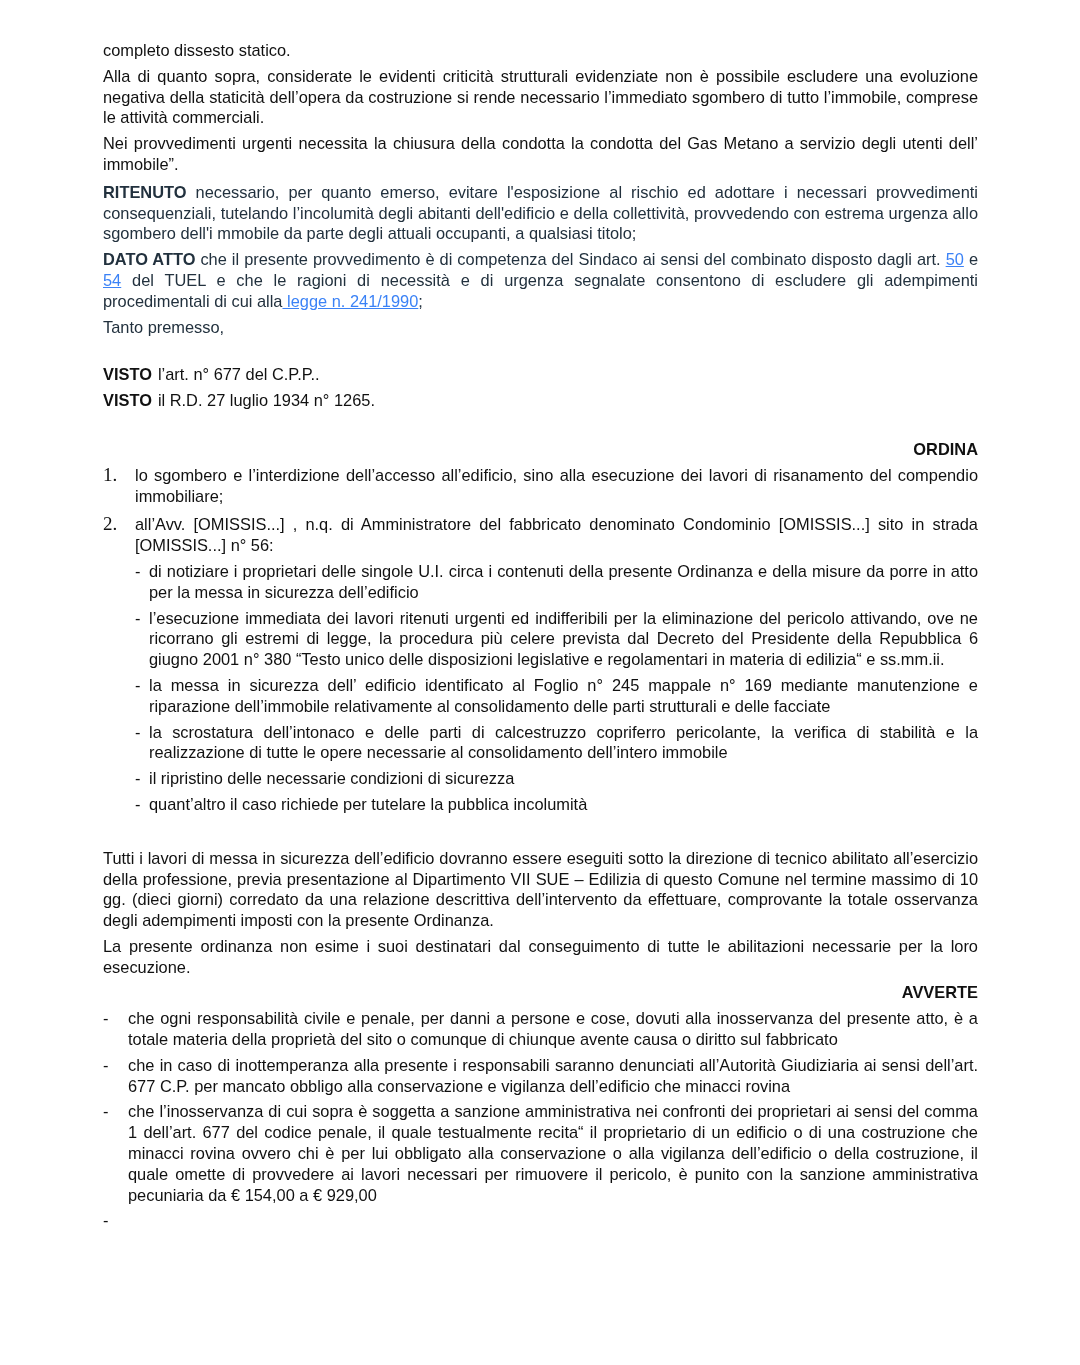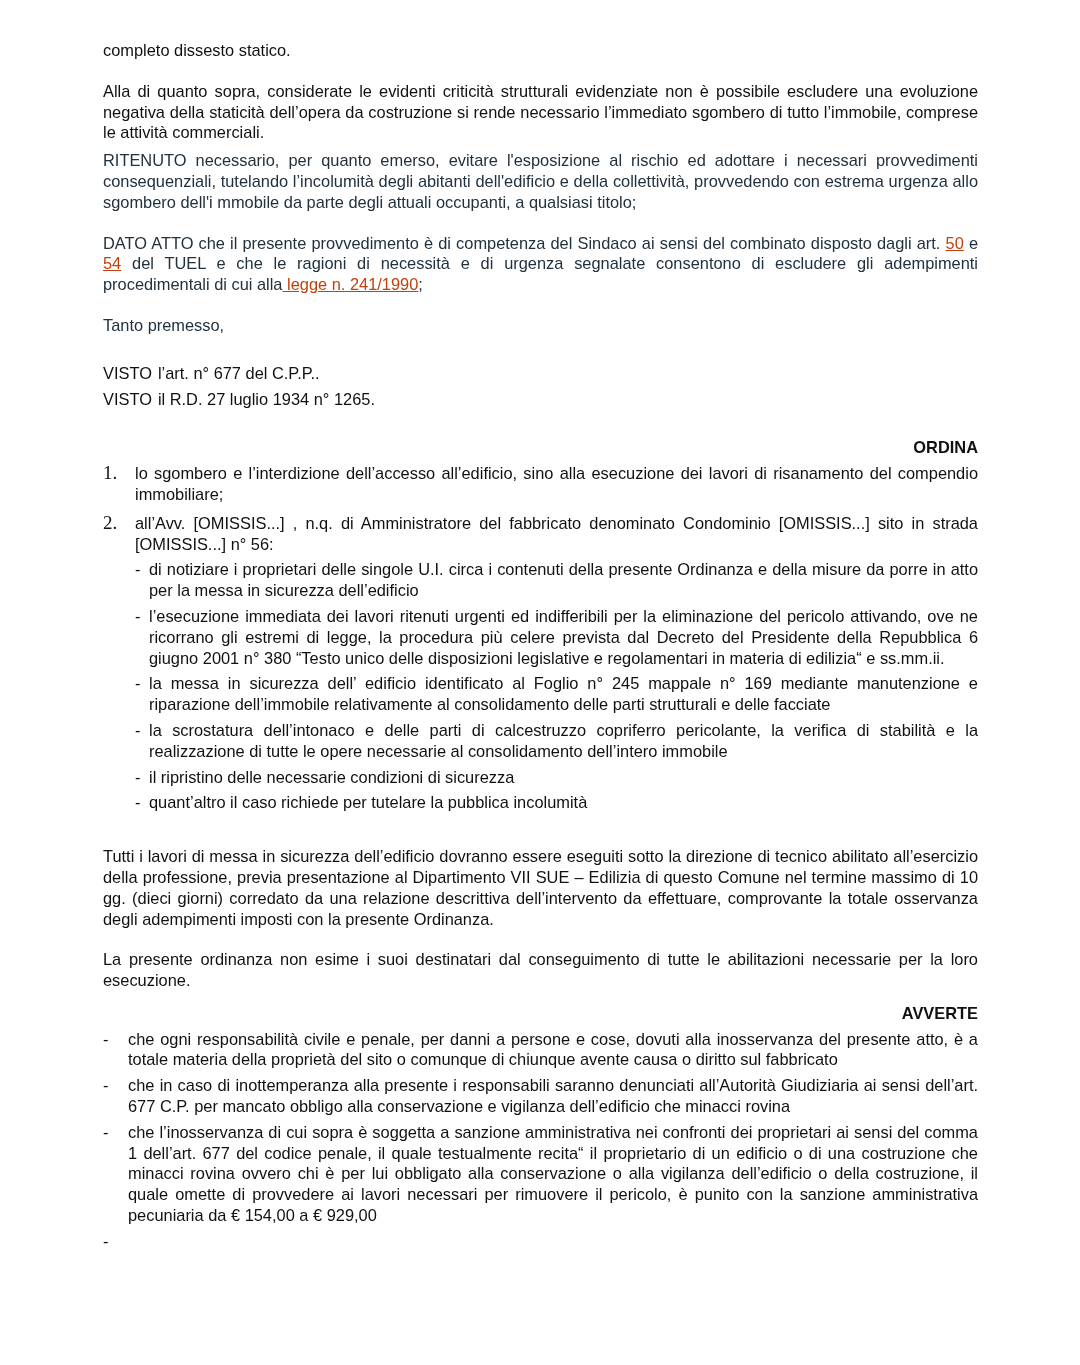--- a/index.html
+++ b/index.html
@@ -6,43 +6,44 @@
     body {
       width: 1080px; height: 1365px; overflow: hidden;
       font-family: "Liberation Sans", sans-serif;
       color: #111111;
       font-size: 16.4px;
       line-height: 20.8px;
     }
     .page { position: relative; padding: 40px 102px 0 103px; }
     p { margin: 0; }
     .it { text-align: justify; }
-    .gap5 { margin-top: 20px; }
+    .gap5 { margin-top: 5px; }
     .slate { color: #22313e; text-align: justify; }
-    .b { font-weight: normal; }
-    .link { color: #c2410c; text-decoration: underline; }
+    .b { font-weight: bold; }
+    .link { color: #3b82f6; text-decoration: underline; }
     .visto-row { margin-top: 5px; }
     .visto-row .b { margin-right: 6px; }
     .heading { text-align: right; font-weight: bold; }
     .ord-item { position: relative; padding-left: 32px; text-align: justify; }
     .ord-num { position: absolute; left: 0; top: 0; font-family: "Liberation Serif", serif; font-size: 19px; }
     .sub-list { padding-left: 32px; }
     .sub-item { position: relative; padding-left: 14px; text-align: justify; margin-top: 5px; }
     .sub-dash { position: absolute; left: 0; top: 0; }
     .just { text-align: justify; }
     .av-item { position: relative; padding-left: 25px; text-align: justify; margin-top: 5px; }
     .av-dash { position: absolute; left: 0; top: 0; }
   </style>
 </head>
 <body>
 
 <div class="page">
 
   <p class="it">completo dissesto statico.</p>
   <p class="it gap5">Alla di quanto sopra, considerate le evidenti criticità strutturali evidenziate non è possibile escludere una evoluzione negativa della staticità dell’opera da costruzione   si rende necessario l’immediato sgombero di tutto l’immobile, comprese le attività commerciali.</p>
+  <p class="it gap5">Nei provvedimenti urgenti necessita la chiusura della condotta la condotta del Gas Metano a servizio degli utenti dell’ immobile”.</p>
 
   <p class="slate" style="margin-top:7px;"><span class="b">RITENUTO</span><span>  necessario, per quanto emerso, evitare l'esposizione al rischio ed  adottare i necessari provvedimenti   consequenziali, tutelando l’incolumità degli abitanti dell'edificio e della collettività, provvedendo con  estrema  urgenza allo sgombero dell'i mmobile  da parte degli attuali occupanti, a qualsiasi titolo;</span></p>
 
   <p class="slate gap5"><span class="b">DATO ATTO</span><span> che il  presente  provvedimento è di  competenza  del  Sindaco  ai sensi  del  combinato disposto dagli art. </span><a class="link">50</a><span> e </span><a class="link">54</a><span> del  TUEL e che le ragioni di necessità e di urgenza segnalate consentono di escludere gli adempimenti procedimentali di cui alla</span><a class="link"> legge n. 241/1990</a><span>;</span></p>
 
   <p class="slate gap5">Tanto premesso,</p>
 
   <div style="margin-top:27px;">
     <p class="visto-row" style="margin-top:0;"><span class="b">VISTO</span><span>l’art. n° 677 del C.P.P..</span></p>
     <p class="visto-row"><span class="b">VISTO</span><span>il R.D. 27 luglio 1934 n° 1265.</span></p>
@@ -64,21 +65,21 @@
     <div class="sub-item"><span class="sub-dash">-</span><span>l’esecuzione immediata dei lavori ritenuti urgenti ed indifferibili per la eliminazione del pericolo attivando, ove ne ricorrano gli estremi di legge, la procedura più celere prevista dal Decreto del Presidente della Repubblica 6 giugno 2001 n° 380 “Testo unico delle disposizioni legislative e regolamentari in materia di edilizia“ e ss.mm.ii.</span></div>
     <div class="sub-item"><span class="sub-dash">-</span><span>la messa in sicurezza dell’ edificio identificato al Foglio n° 245 mappale n° 169 mediante manutenzione e riparazione dell’immobile relativamente al consolidamento delle parti strutturali e delle facciate</span></div>
     <div class="sub-item"><span class="sub-dash">-</span><span>la scrostatura dell’intonaco e delle parti di calcestruzzo copriferro pericolante, la verifica di stabilità e la realizzazione di tutte le opere necessarie al consolidamento dell’intero immobile</span></div>
     <div class="sub-item"><span class="sub-dash">-</span><span>il ripristino delle necessarie condizioni di sicurezza</span></div>
     <div class="sub-item"><span class="sub-dash">-</span><span>quant’altro il caso richiede per tutelare la pubblica incolumità</span></div>
   </div>
 
   <p class="just" style="margin-top:33px;">Tutti i lavori di messa in sicurezza dell’edificio dovranno essere eseguiti sotto la direzione di tecnico abilitato all’esercizio della professione, previa presentazione al Dipartimento VII SUE – Edilizia di questo Comune nel termine massimo di 10 gg. (dieci giorni) corredato da una relazione descrittiva dell’intervento da effettuare, comprovante la totale osservanza degli adempimenti imposti con la presente Ordinanza.</p>
   <p class="just gap5">La presente ordinanza non esime i suoi destinatari dal conseguimento di tutte le abilitazioni necessarie per la loro esecuzione.</p>
 
-  <p class="heading" style="margin-top:12px;">AVVERTE</p>
+  <p class="heading" style="margin-top:5px;">AVVERTE</p>
 
   <div>
     <div class="av-item"><span class="av-dash">-</span><span>che ogni responsabilità civile e penale, per danni a persone e cose, dovuti alla inosservanza del presente atto, è a totale materia della proprietà del sito o comunque di chiunque avente causa o diritto sul fabbricato</span></div>
     <div class="av-item"><span class="av-dash">-</span><span>che in caso di inottemperanza alla presente i responsabili saranno denunciati all’Autorità Giudiziaria ai sensi dell’art. 677 C.P. per mancato obbligo alla conservazione e vigilanza dell’edificio che minacci rovina</span></div>
     <div class="av-item"><span class="av-dash">-</span><span>che l’inosservanza di cui sopra è soggetta a sanzione amministrativa nei confronti dei proprietari ai sensi del comma 1 dell’art. 677 del codice penale, il quale testualmente recita“ il proprietario di un edificio o di una costruzione che minacci rovina ovvero chi è per lui obbligato alla conservazione o alla vigilanza dell’edificio o della costruzione, il quale omette di provvedere ai lavori necessari per rimuovere il pericolo, è punito con la sanzione amministrativa pecuniaria da € 154,00 a € 929,00</span></div>
     <div class="av-item"><span class="av-dash">-</span></div>
   </div>
 
 </div>
 

